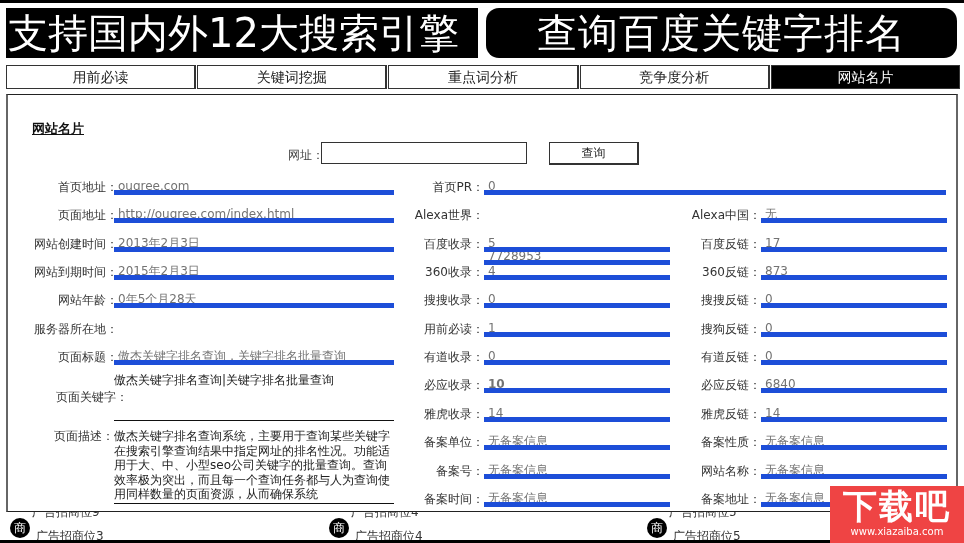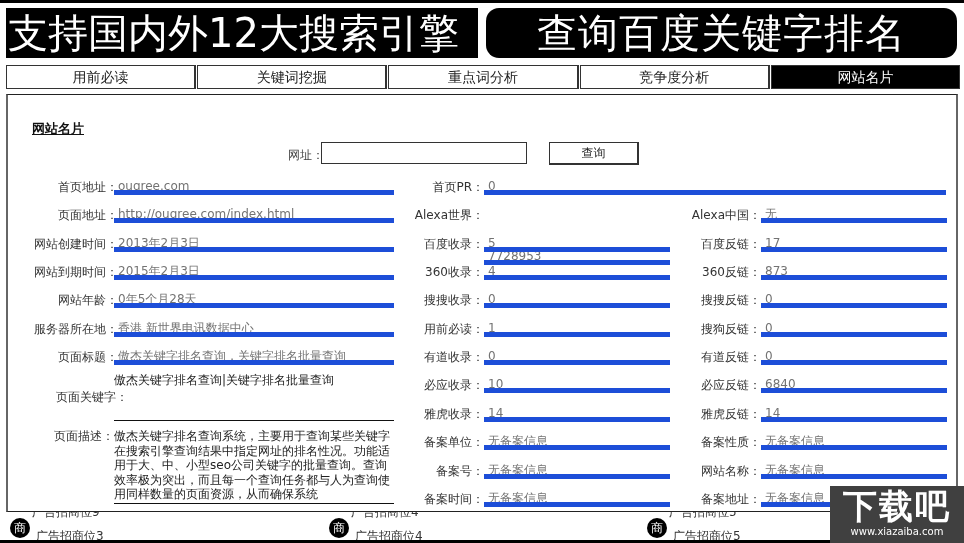--- a/index.html
+++ b/index.html
@@ -40,21 +40,21 @@
   .desc-box { border-bottom: 1px solid #111; overflow: hidden; }
 
   .footer { position: absolute; left: 0; top: 512px; width: 964px; height: 31px; overflow: hidden; background: #fff; }
   .footer-bottom { position: absolute; left: 0; top: 540px; width: 964px; height: 3px; background: #000; }
   .ad { position: absolute; top: 0; height: 31px; }
   .ad-icon { position: absolute; left: 0; top: 6px; width: 20px; height: 20px; border-radius: 50%; background: #000;
              color: #fff; font-size: 12px; line-height: 20px; text-align: center; }
   .ad-line1 { position: absolute; left: 22px; top: -8px; font-size: 12px; color: #333; white-space: nowrap; }
   .ad-line2 { position: absolute; left: 26px; top: 16px; font-size: 12px; color: #333; white-space: nowrap; }
 
-  .watermark { position: absolute; left: 830px; top: 486px; width: 134px; height: 57px; background: #404040; color: #fff; }
+  .watermark { position: absolute; left: 830px; top: 486px; width: 134px; height: 57px; background: #ef4444; color: #fff; }
   .wm-logo { position: absolute; left: 4px; top: 0; width: 126px; font-size: 34px; font-weight: bold; line-height: 40px; text-align: center; letter-spacing: 2px; }
   .wm-url { position: absolute; left: 0; top: 40px; width: 134px; font-size: 10px; text-align: center; color: #fff; }
 </style>
 </head>
 <body>
 
 <div class="topbar"></div>
 <div class="banner left">支持国内外12大搜索引擎</div>
 <div class="banner right">查询百度关键字排名</div>
 
@@ -94,21 +94,20 @@
   <div class="val" style="left:106px; top:169px; width:280px;">2015年2月3日</div>
 
   <div class="field" style="left:0; top:197px; width:110px;">
     <span class="lbl">网站年龄：</span>
   </div>
   <div class="val" style="left:106px; top:197px; width:280px;">0年5个月28天</div>
 
   <div class="field" style="left:0; top:226px; width:110px;">
     <span class="lbl">服务器所在地：</span>
   </div>
-  <div class="val" style="left:106px; top:226px; width:280px;">香港 新世界电讯数据中心</div>
 
   <div class="field" style="left:0; top:254px; width:110px;">
     <span class="lbl">页面标题：</span>
   </div>
   <div class="val" style="left:106px; top:254px; width:280px;">傲杰关键字排名查询，关键字排名批量查询</div>
 
   <div class="field" style="left:0; top:294px; width:120px;">
     <span class="lbl">页面关键字：</span>
   </div>
   <div class="multiline" style="left:106px; top:278px; width:280px; height:48px; border-bottom:1px solid #111;">傲杰关键字排名查询|关键字排名批量查询</div>
@@ -149,21 +148,21 @@
   <div class="val" style="left:476px; top:226px; width:186px;">1</div>
 
   <div class="field" style="left:390px; top:254px; width:86px;">
       <span class="lbl">有道收录：</span>
     </div>
   <div class="val" style="left:476px; top:254px; width:186px;">0</div>
 
   <div class="field" style="left:390px; top:282px; width:86px;">
       <span class="lbl">必应收录：</span>
     </div>
-  <div class="val" style="left:476px; top:282px; width:186px;">10</div>
+  <div class="val" style="left:476px; top:282px; width:186px;font-weight:bold;">10</div>
 
   <div class="field" style="left:390px; top:311px; width:86px;">
       <span class="lbl">雅虎收录：</span>
     </div>
   <div class="val" style="left:476px; top:311px; width:186px;">14</div>
 
   <div class="field" style="left:390px; top:339px; width:86px;">
       <span class="lbl">备案单位：</span>
     </div>
   <div class="val" style="left:476px; top:339px; width:186px;">无备案信息</div>

